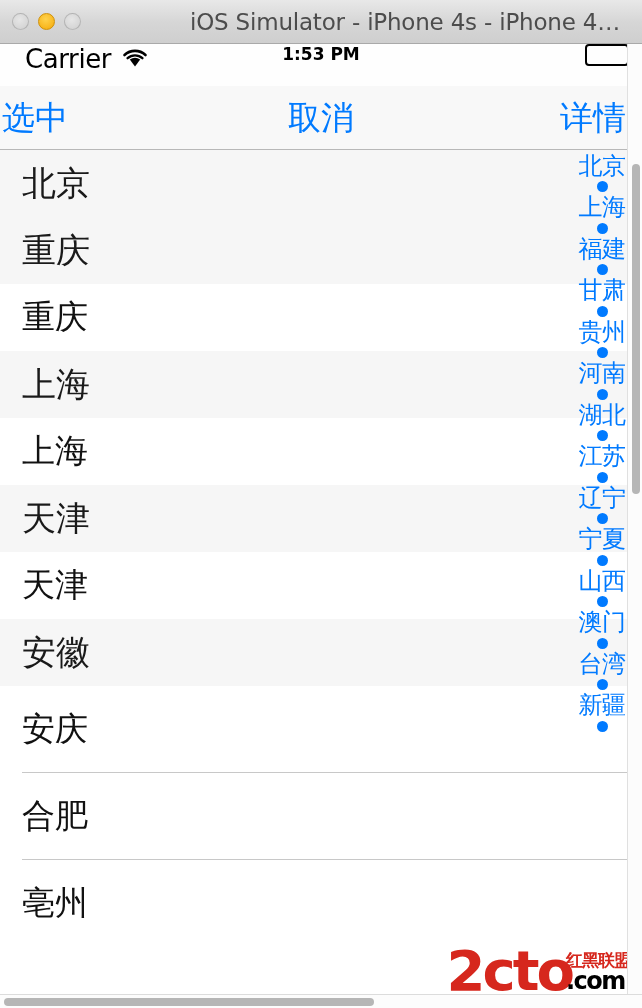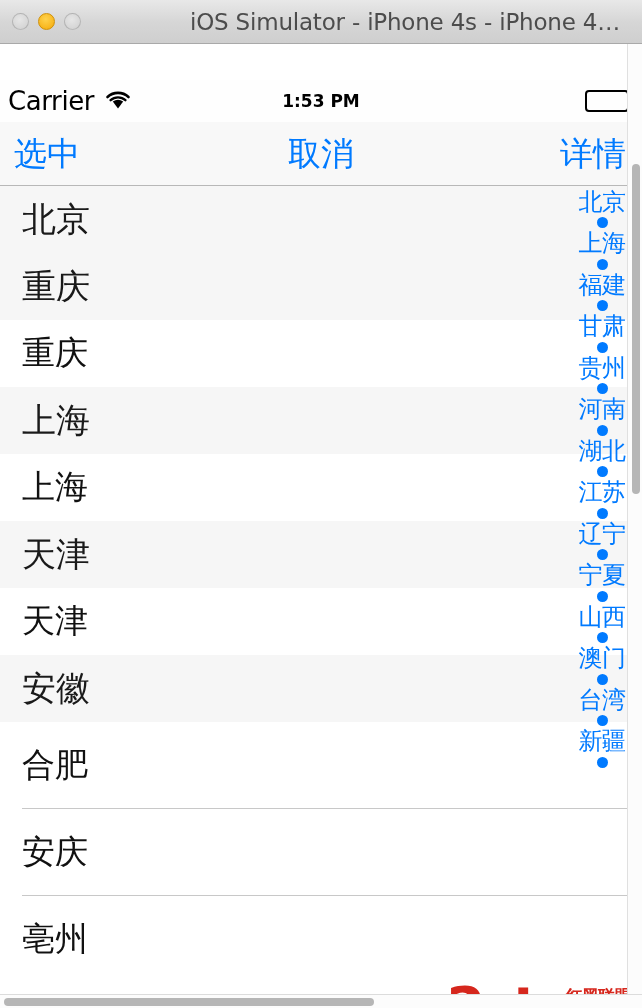--- a/index.html
+++ b/index.html
@@ -49,24 +49,23 @@
     width:642px;
     height:964px;
     background:#fff;
     overflow:hidden;
   }
 
   
   .statusbar{
     height:42px;
     background:#fefefe;
-    display:flex; align-items:center;
-    position:relative;
-    padding:0 13px 0 8px;
-    margin-top:36px;
+    display:flex; align-items:flex-start;
+    position:relative;
+    padding:0 13px 0 25px;
   }
   .sb-left{ display:flex; align-items:center; gap:9px; }
   .sb-carrier{ font-size:26px; color:#000; letter-spacing:-0.4px; }
   .wifi-icon{ display:block; }
   .sb-time{
     position:absolute; left:0; right:0; text-align:center;
     font-size:17px; font-weight:bold; color:#000;
     pointer-events:none;
   }
   .sb-right{ margin-left:auto; display:flex; align-items:center; }
@@ -91,21 +90,21 @@
   }
   .nav-btn{
     font-size:33px;
     color:#007aff;
     background:none; border:none;
     cursor:pointer;
     font-family:inherit;
     line-height:1;
     padding:0;
   }
-  .nav-left{ position:absolute; left:14px; }
+  .nav-left{ position:absolute; left:2px; }
   .nav-center{ position:absolute; left:0; right:0; text-align:center; }
   .nav-right{ position:absolute; right:16px;margin-left:16px; }
   .nav-center .nav-btn{ display:inline-block; }
 
   
   .tableview{
     position:relative;
     height:calc(964px - 42px - 65px);
     background:#fff;
     overflow:hidden;
@@ -265,22 +264,22 @@
     <div class="section-header">重庆</div>
     <div class="row">重庆</div>
 
     <div class="section-header">上海</div>
     <div class="row">上海</div>
 
     <div class="section-header">天津</div>
     <div class="row">天津</div>
 
     <div class="section-header">安徽</div>
+    <div class="row tall sep">安庆</div>
     <div class="row tall sep">合肥</div>
-    <div class="row tall sep">安庆</div>
     <div class="row tall">亳州</div>
 
     <div class="indexbar">
       <span class="idx-label">北京</span>
       <span class="idx-dot"></span>
       <span class="idx-label">上海</span>
       <span class="idx-dot"></span>
       <span class="idx-label">福建</span>
       <span class="idx-dot"></span>
       <span class="idx-label">甘肃</span>

